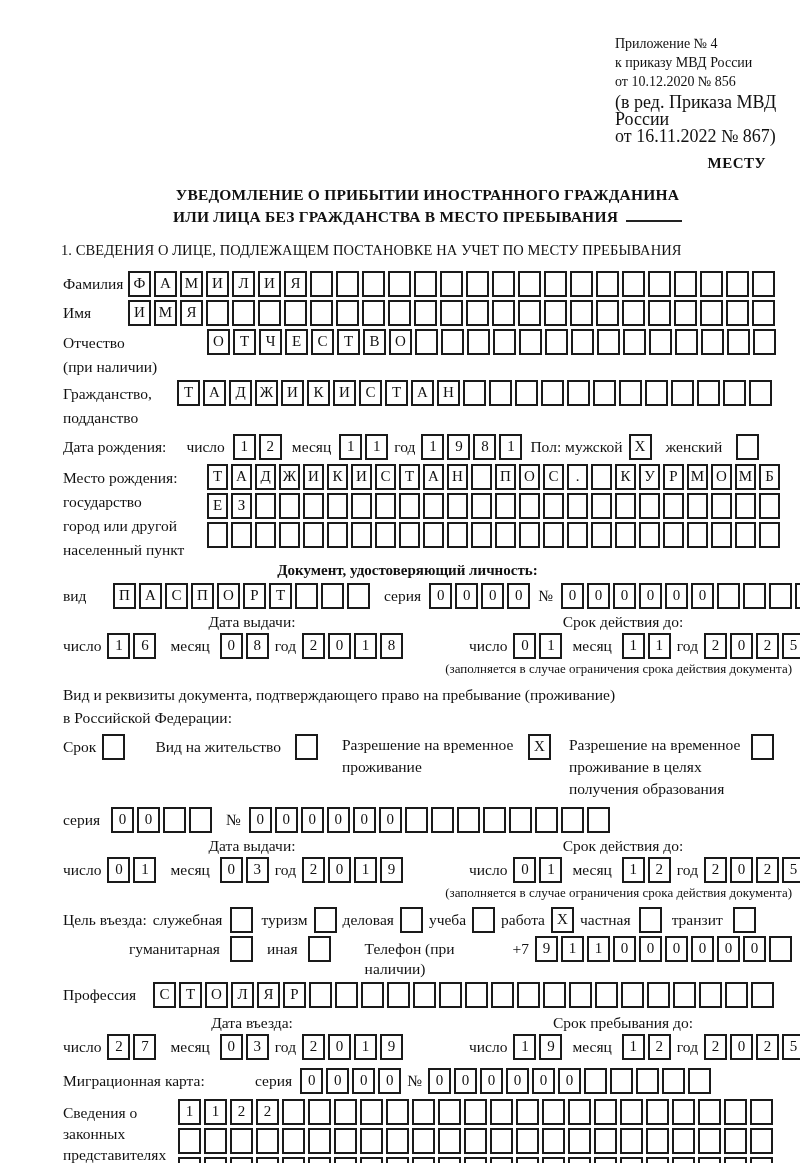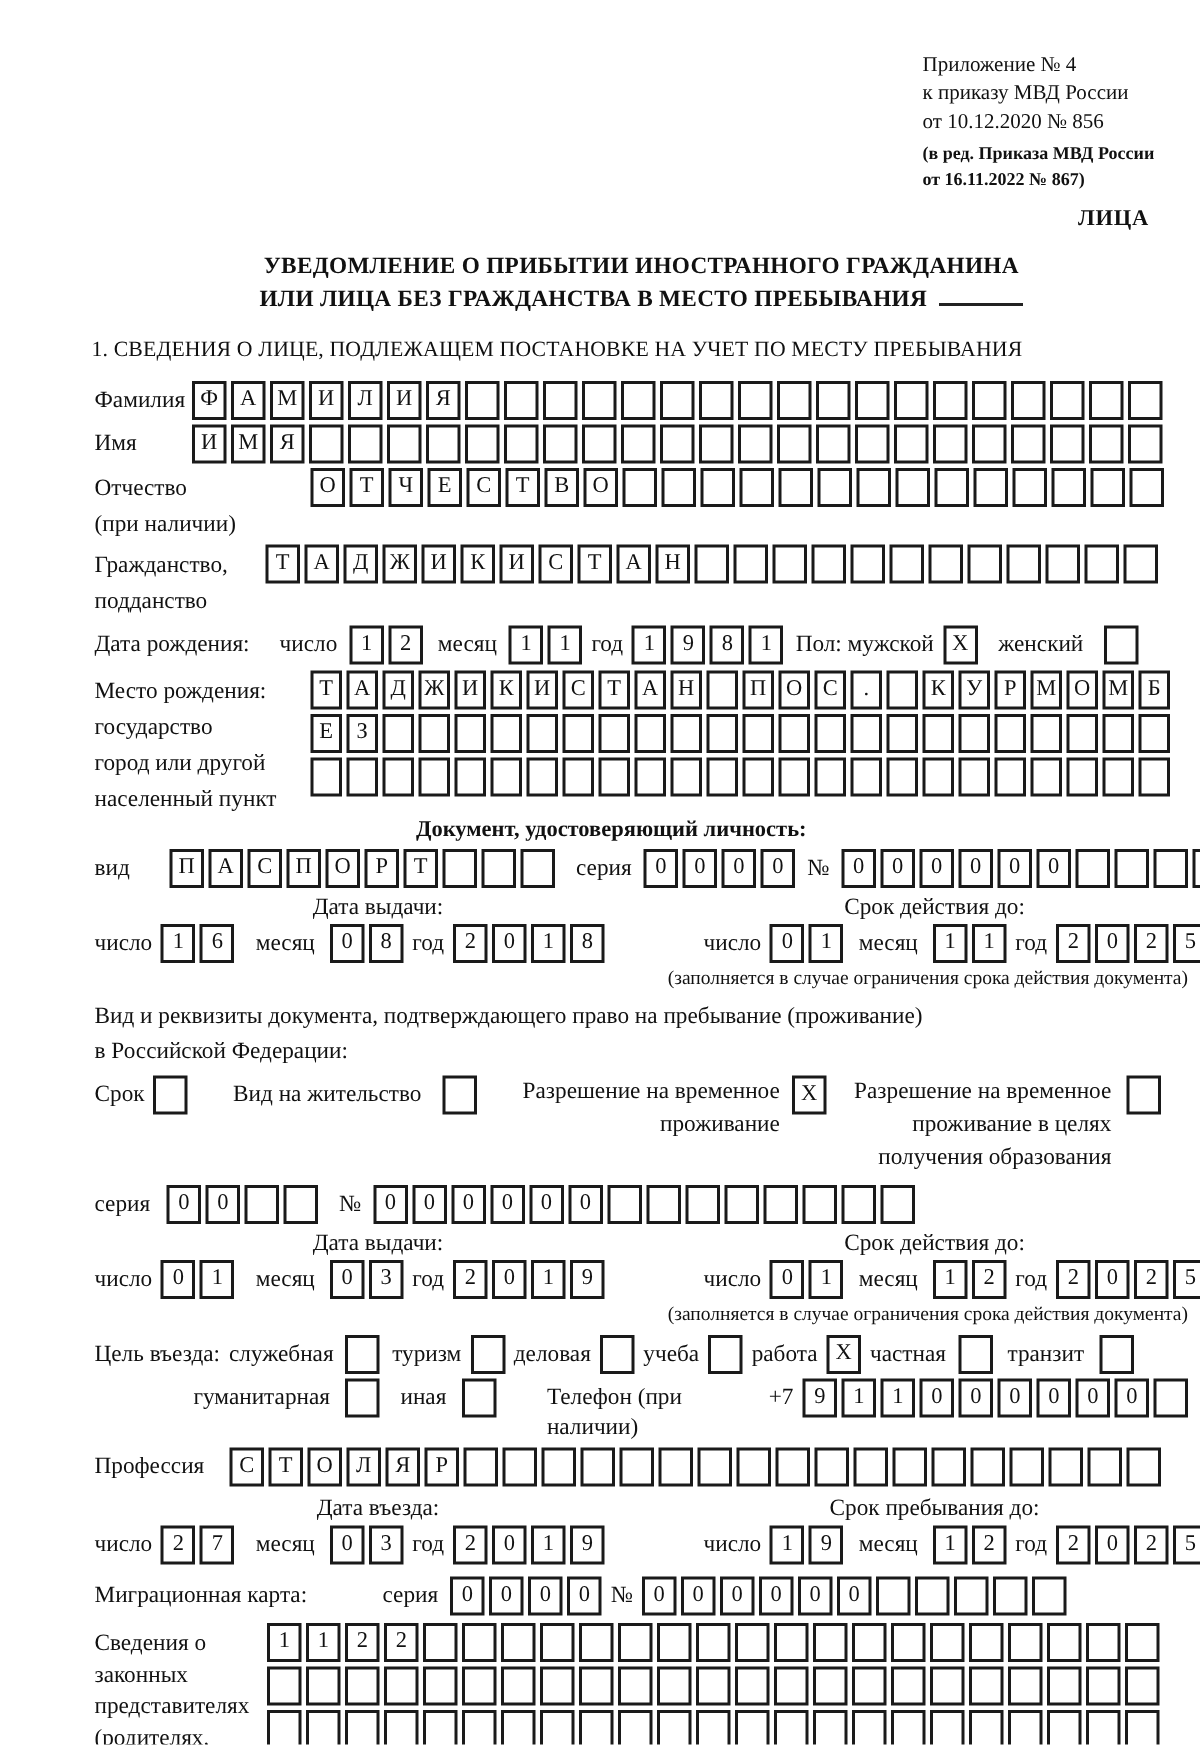--- a/index.html
+++ b/index.html
@@ -5,21 +5,21 @@
   html,body{margin:0;padding:0;}
   body{
     width:800px;height:1163px;box-sizing:border-box;
     background:#ffffff;color:#111;
     font-family:"Liberation Serif","DejaVu Serif",serif;
     font-size:15.5px;
     padding:34px 8px 0 63px;
     overflow:hidden;
   }
   .appendix{margin-left:552px;font-size:14px;line-height:19px;}
-  .revision{margin-left:552px;font-size:12px;line-height:17px;margin-top:3px;font-weight:bold;}
+  .revision{margin-left:552px;font-size:18px;line-height:17px;margin-top:3px;}
   .forma{text-align:right;font-weight:bold;font-size:15px;letter-spacing:.5px;margin:10px 26px 0 0;}
   .title{text-align:center;font-weight:bold;font-size:15.5px;line-height:22px;margin-top:12px;letter-spacing:.2px;}
   .title-underline{display:inline-block;width:56px;border-bottom:2px solid #222;height:12px;margin-left:8px;}
   .sec-heading{font-weight:normal;font-size:14.5px;margin:14px 0 12px -2px;letter-spacing:.1px;}
 
   .frow{display:flex;align-items:flex-start;margin-bottom:3px;}
   .lab{padding-top:3px;line-height:20px;}
   .lab2{line-height:21px;padding-top:3px;}
   .cells{display:flex;gap:3px;}
   .cell{
@@ -38,38 +38,38 @@
 
   .doc-heading{text-align:center;font-weight:bold;font-size:15px;margin:2px 40px 4px 0;}
   .dp{display:flex;margin-top:1px;}
   .dp-col-l{width:378px;flex:none;}
   .dp-col-r{flex:1;}
   .dp-h{text-align:center;line-height:19px;margin-bottom:2px;}
   .dfields{display:flex;align-items:flex-start;}
   .note-right{text-align:right;font-size:13px;line-height:16px;margin:2px 0 6px;}
   .intro{line-height:23px;}
   .optrow{display:flex;align-items:flex-start;margin:5px 0 7px;}
-  .opt-multi{text-align:right;line-height:22px;}
+  .opt-multi{text-align:left;line-height:22px;}
   .rep-labels div{line-height:21px;}
   .gap6{margin-left:6px;} .gap8{margin-left:8px;} .gap10{margin-left:10px;}
   .gap14{margin-left:14px;} .gap20{margin-left:20px;} .gap28{margin-left:28px;}
 </style>
 </head>
 <body>
 
 <div class="appendix">
   <div>Приложение № 4</div>
   <div>к приказу МВД России</div>
   <div>от 10.12.2020 № 856</div>
 </div>
 <div class="revision">
   <div>(в ред. Приказа МВД России</div>
   <div>от 16.11.2022 № 867)</div>
 </div>
-<div class="forma">ЛИЦА</div>
+<div class="forma">МЕСТУ</div>
 
 <div class="title">
   <div>УВЕДОМЛЕНИЕ О ПРИБЫТИИ ИНОСТРАННОГО ГРАЖДАНИНА</div>
   <div><span>ИЛИ ЛИЦА БЕЗ ГРАЖДАНСТВА В МЕСТО ПРЕБЫВАНИЯ</span><span class="title-underline"></span></div>
 </div>
 
 <div class="sec-heading">1. СВЕДЕНИЯ О ЛИЦЕ, ПОДЛЕЖАЩЕМ ПОСТАНОВКЕ НА УЧЕТ ПО МЕСТУ ПРЕБЫВАНИЯ</div>
 
 <div class="frow">
   <div class="lab w65">Фамилия</div>

